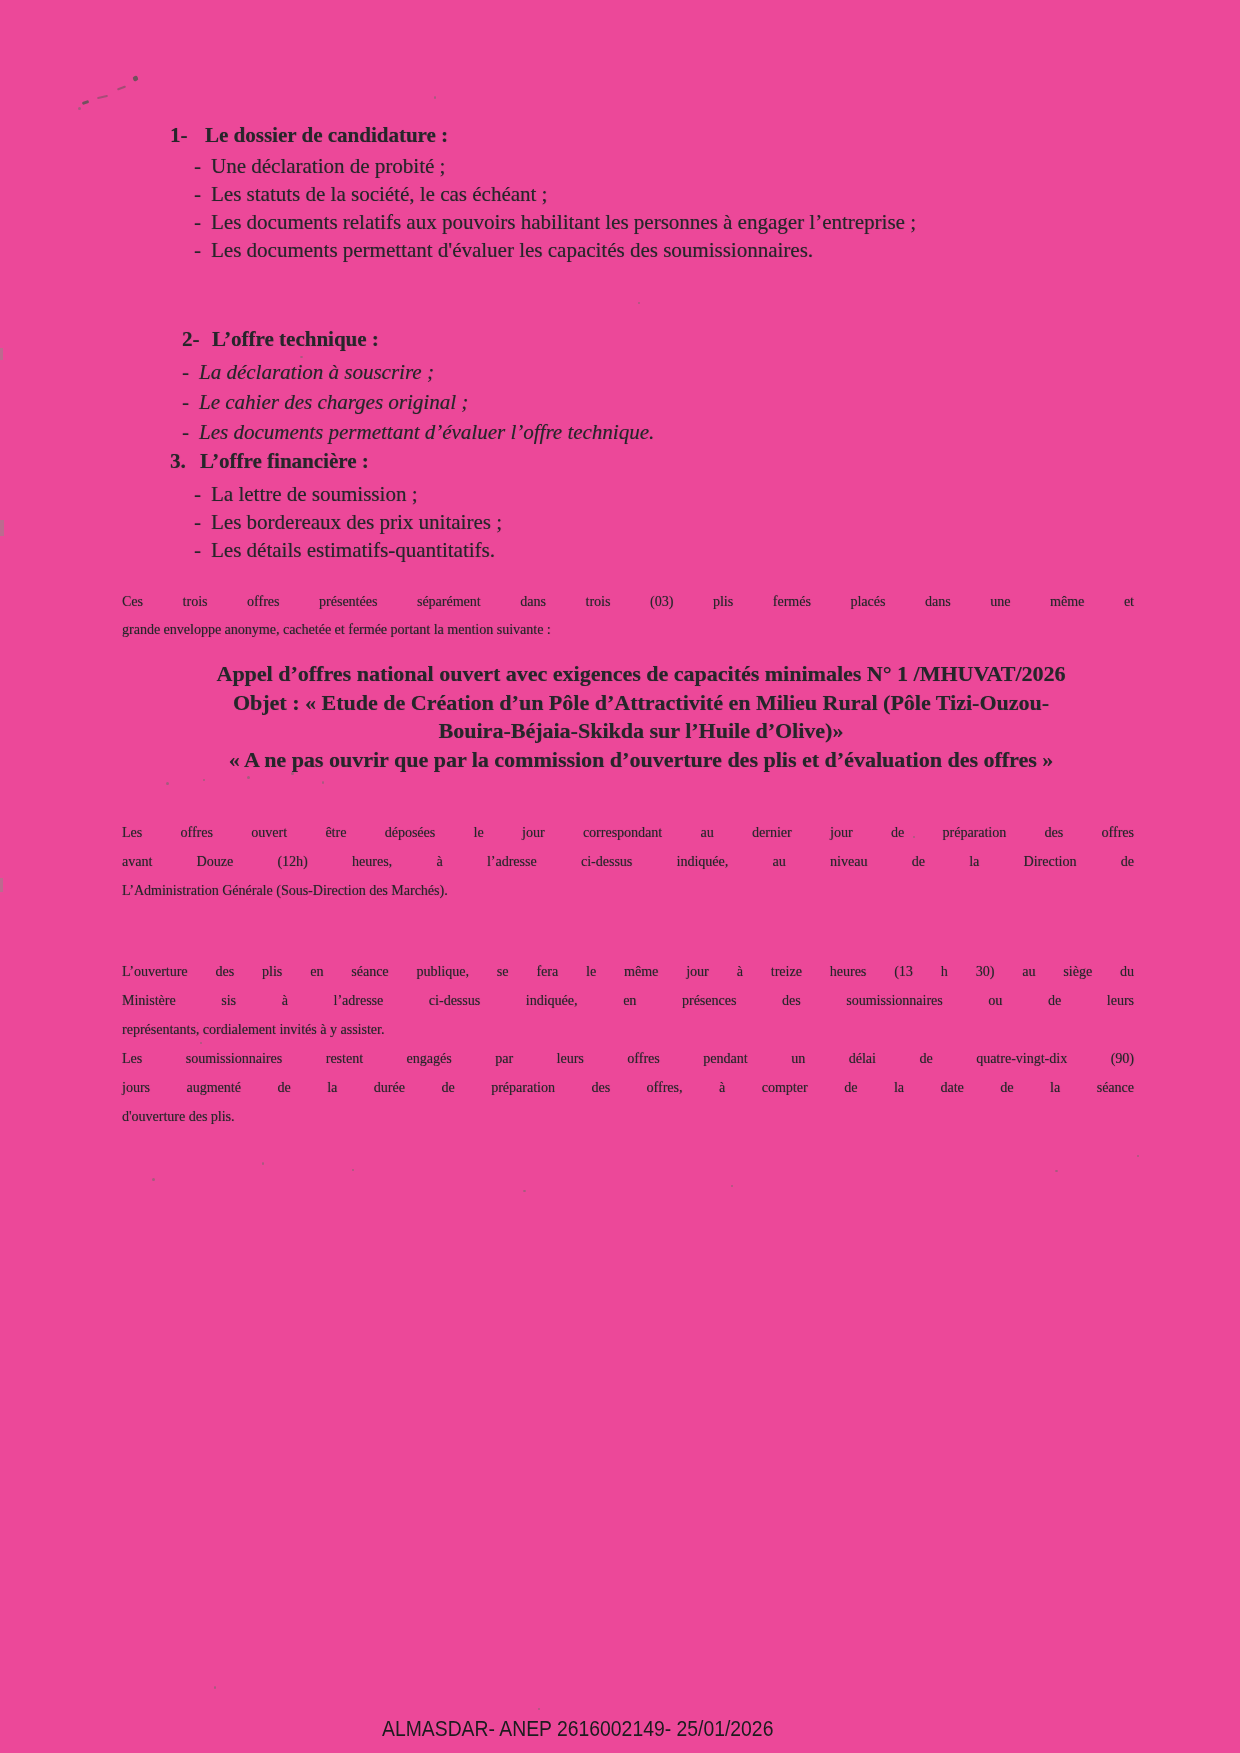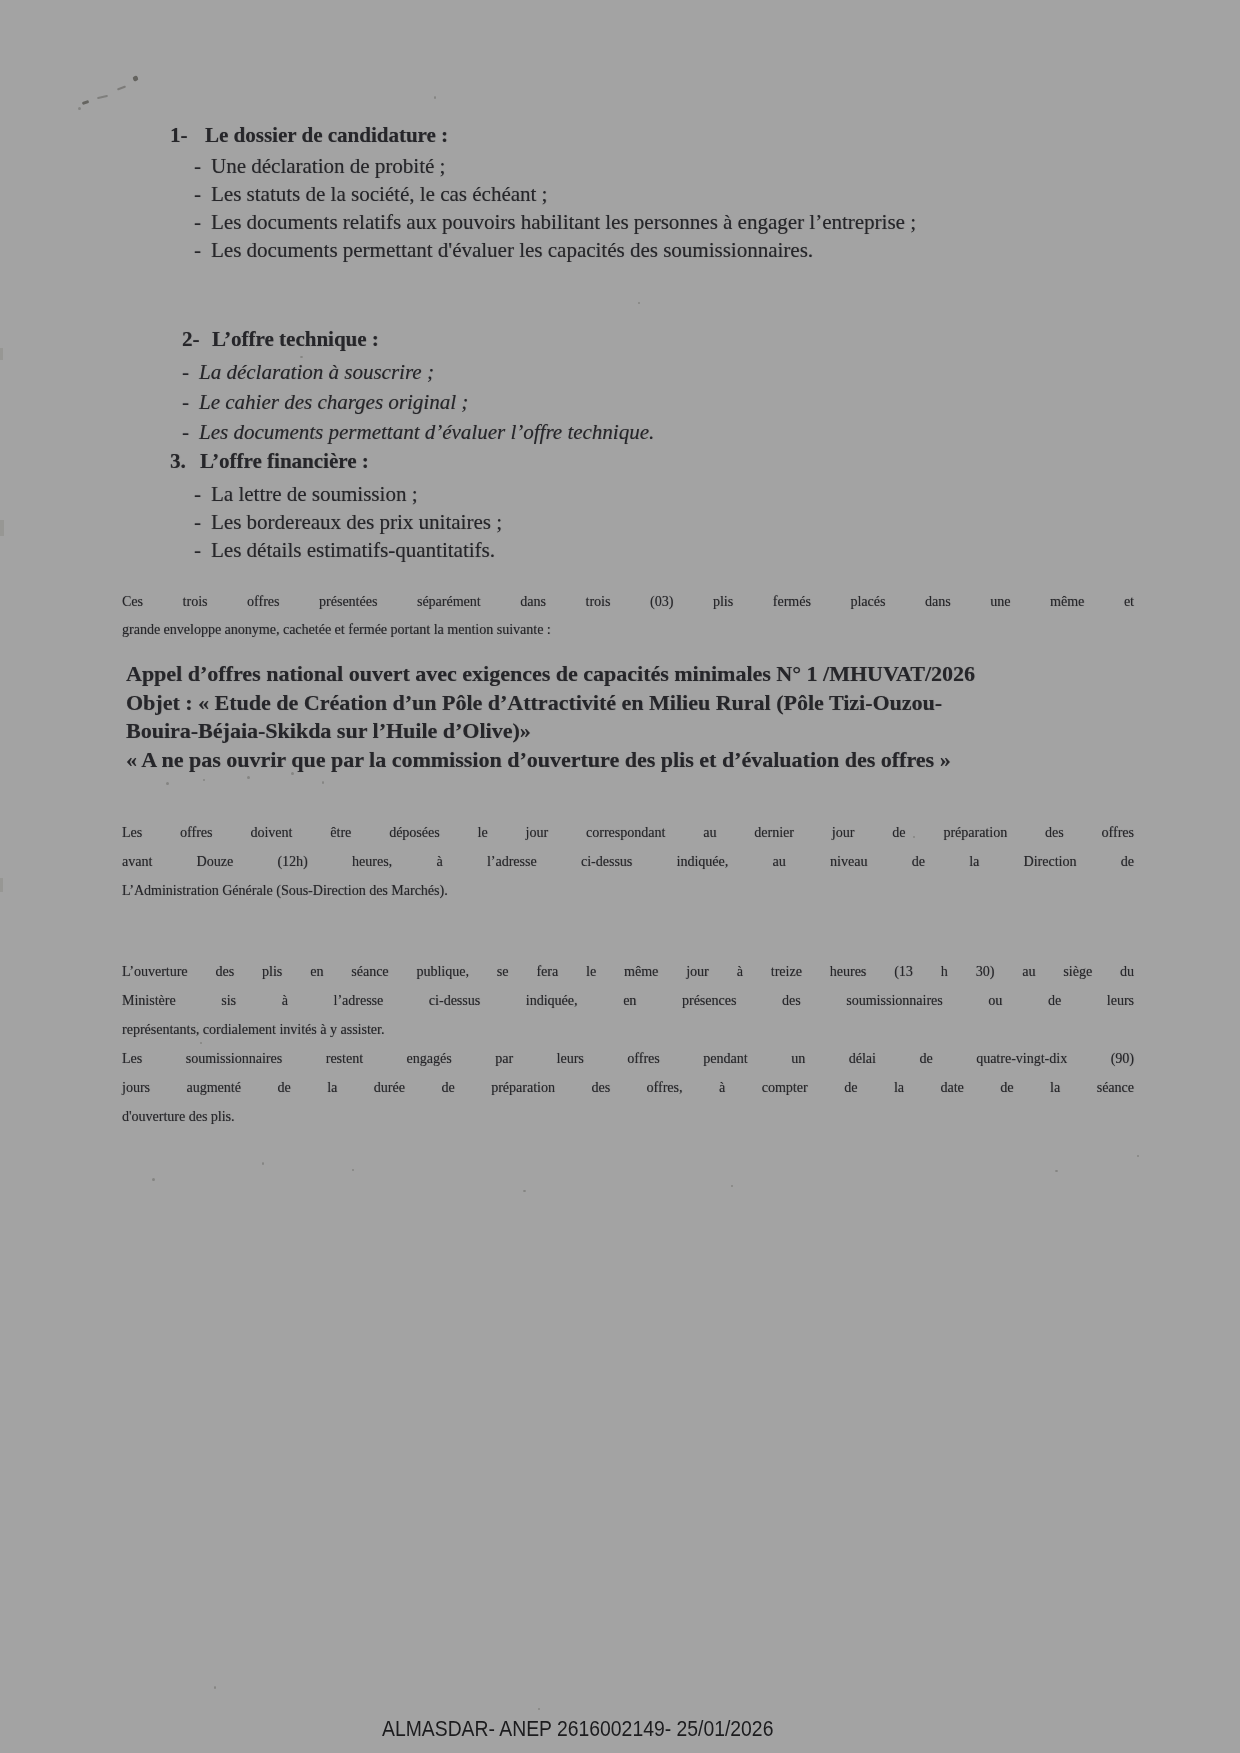--- a/index.html
+++ b/index.html
@@ -1,20 +1,20 @@
 <!DOCTYPE html>
 <html><head>
 <meta charset="utf-8">
 <style>
   html,body{margin:0;padding:0;background:#e8e8e6;}
   .page{
     position:relative;
     width:1240px;height:1753px;
     margin:0 auto;
-    background:#a3a3a3;
+    background:#ec4899;
     overflow:hidden;
     font-family:"Liberation Serif", serif;
     color:#26262a;
   }
   .ink{ text-shadow:0.3px 0.3px 0.7px rgba(40,40,40,0.45); }
 
   
   .sec{position:absolute;font-size:21px;}
   .sec-h{font-weight:bold;line-height:26px;white-space:nowrap;}
   .sec-h .num{display:inline-block;}
@@ -38,21 +38,21 @@
   .para .jl{text-align:justify;text-align-last:justify;}
   .para .ll{text-align:left;}
   .intro{top:588px;line-height:28px;}
   .deposit{top:818px;}
   .opening{top:957px;}
   .engagement{top:1044px;}
 
   
   .notice{
     position:absolute;left:126px;top:660px;width:1030px;
-    font-size:22px;font-weight:bold;line-height:28.5px;text-align:left;
+    font-size:22px;font-weight:bold;line-height:28.5px;text-align:center;
   }
 
   
   .footer{
     position:absolute;left:382px;top:1716px;
     font-family:"Liberation Sans", sans-serif;
     font-size:22px;color:#1c1c1e;white-space:nowrap;
     transform:scaleX(0.88);transform-origin:left center;
     text-shadow:none;
   }
@@ -119,21 +119,21 @@
     <div>« A ne pas ouvrir que par la commission d’ouverture des plis et d’évaluation des offres »</div>
   </div>
 
   <span class="sp" style="left:166px;top:782px;width:3px;height:3px;"></span>
   <span class="sp" style="left:203px;top:779px;width:2px;height:2px;"></span>
   <span class="sp" style="left:247px;top:776px;width:3px;height:3px;"></span>
   <span class="sp" style="left:291px;top:772px;width:3px;height:3px;"></span>
   <span class="sp" style="left:322px;top:781px;width:2px;height:3px;"></span>
 
   <div class="para deposit ink">
-    <div class="jl">Les offres doivent être déposées le jour correspondant au dernier jour de préparation des offres</div>
+    <div class="jl">Les offres ouvert être déposées le jour correspondant au dernier jour de préparation des offres</div>
     <div class="jl">avant Douze (12h) heures, à l’adresse ci-dessus indiquée, au niveau de la Direction de</div>
     <div class="ll">L’Administration Générale (Sous-Direction des Marchés).</div>
   </div>
 
   <div class="para opening ink">
     <div class="jl">L’ouverture des plis en séance publique, se fera le même jour à treize heures (13 h 30) au siège du</div>
     <div class="jl">Ministère sis à l’adresse ci-dessus indiquée, en présences des soumissionnaires ou de leurs</div>
     <div class="ll">représentants, cordialement invités à y assister.</div>
   </div>
 

